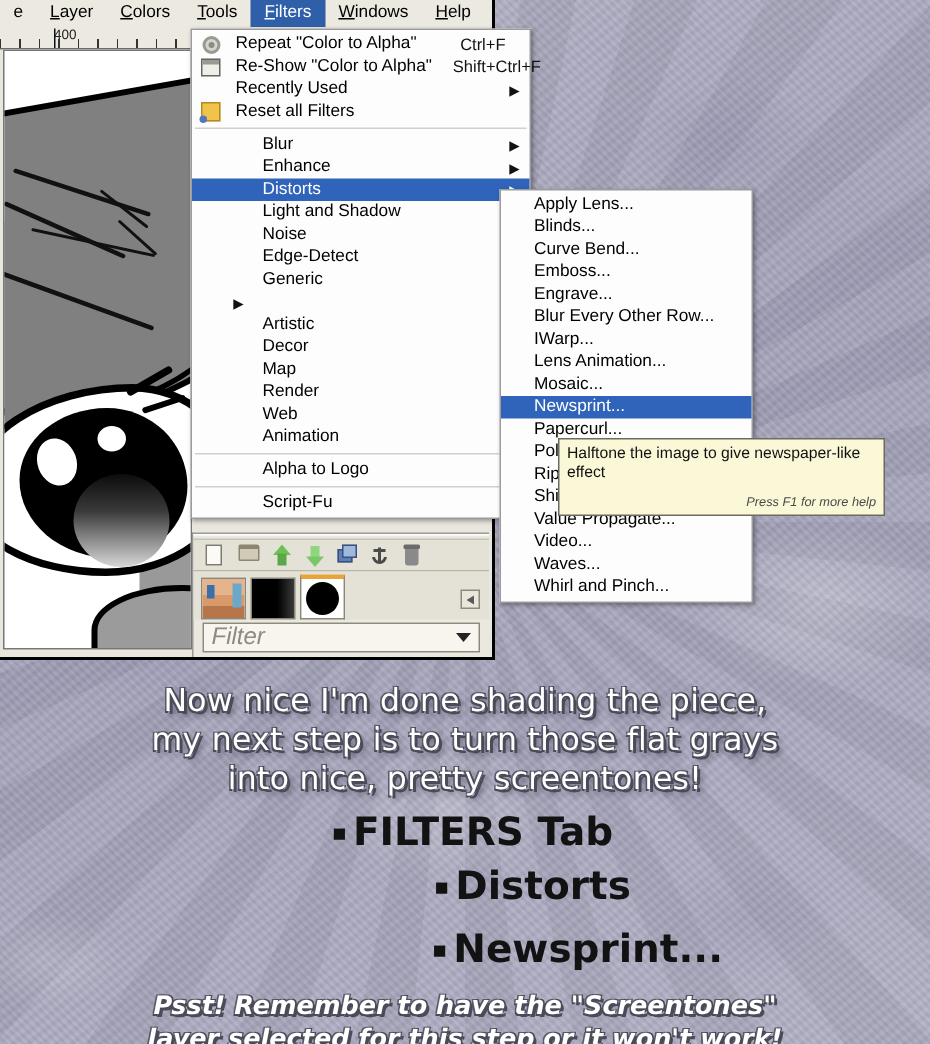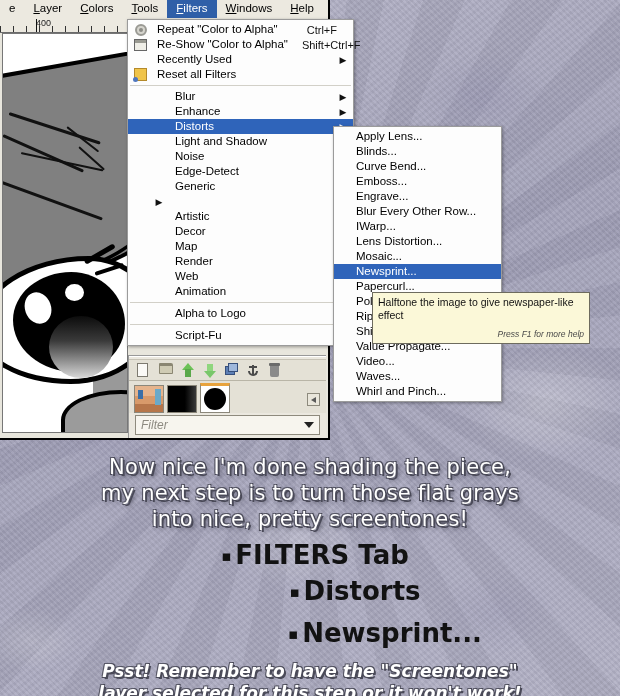--- a/index.html
+++ b/index.html
@@ -139,21 +139,21 @@
       #d9a97e;
      position:relative;}
   .th-img::before{content:"";position:absolute;left:3px;top:4px;width:5px;height:9px;background:#3a6fa8;}
   .th-img::after{content:"";position:absolute;right:2px;top:3px;width:6px;height:16px;background:#6aa9c9;}
   .th-blk { width:100%;height:100%;background:linear-gradient(to right,#000 60%, #3a3a3a 100%); }
   .th-circ { width:100%;height:100%;background:#fff;position:relative; }
   .th-circ::before{content:"";position:absolute;left:3px;top:2px;width:22px;height:22px;border-radius:50%;background:#000;}
   .collapse-btn{position:absolute;right:6px;bottom:7px;width:13px;height:13px;border:1px solid #8d8a7d;background:#e9e6db;display:flex;align-items:center;justify-content:center;}
   .collapse-btn i{width:0;height:0;border-top:3px solid transparent;border-bottom:3px solid transparent;border-right:5px solid #5a5a5a;display:block;}
   .filter-row{height:20px;margin:2px 6px 0 6px;border:1px solid #8e8a7d;background:#f7f5ee;display:flex;align-items:center;padding:0 5px;}
-  .filter-row span{font-size:12px;font-style:italic;color:#8d8a80;flex:1;}
+  .filter-row span{font-size:16px;font-style:italic;color:#8d8a80;flex:1;}
   .filter-row i{width:0;height:0;border-left:5px solid transparent;border-right:5px solid transparent;border-top:6px solid #222;display:block;}
 
   
   .menu {
     position:absolute; background:#fdfdfd; border:1px solid #9b9b9b;
     box-shadow:1px 1px 3px rgba(0,0,0,.35); font-size:11.5px; color:#000;
     padding:2px 0; z-index:20;
   }
   #filters-menu { left:127px; top:19px; width:227px; }
   #distorts-menu { left:333px; top:126px; width:169px; }
@@ -454,21 +454,21 @@
     </div>
     <div class="mrow ind">
       <div class="mlabel">Blur Every Other Row...</div>
       <div class="sub"></div>
     </div>
     <div class="mrow ind">
       <div class="mlabel">IWarp...</div>
       <div class="sub"></div>
     </div>
     <div class="mrow ind">
-      <div class="mlabel">Lens Distortion...</div>
+      <div class="mlabel">Lens Animation...</div>
       <div class="sub"></div>
     </div>
     <div class="mrow ind">
       <div class="mlabel">Mosaic...</div>
       <div class="sub"></div>
     </div>
     <div class="mrow hl ind">
       <div class="mlabel">Newsprint...</div>
       <div class="sub"></div>
     </div>

